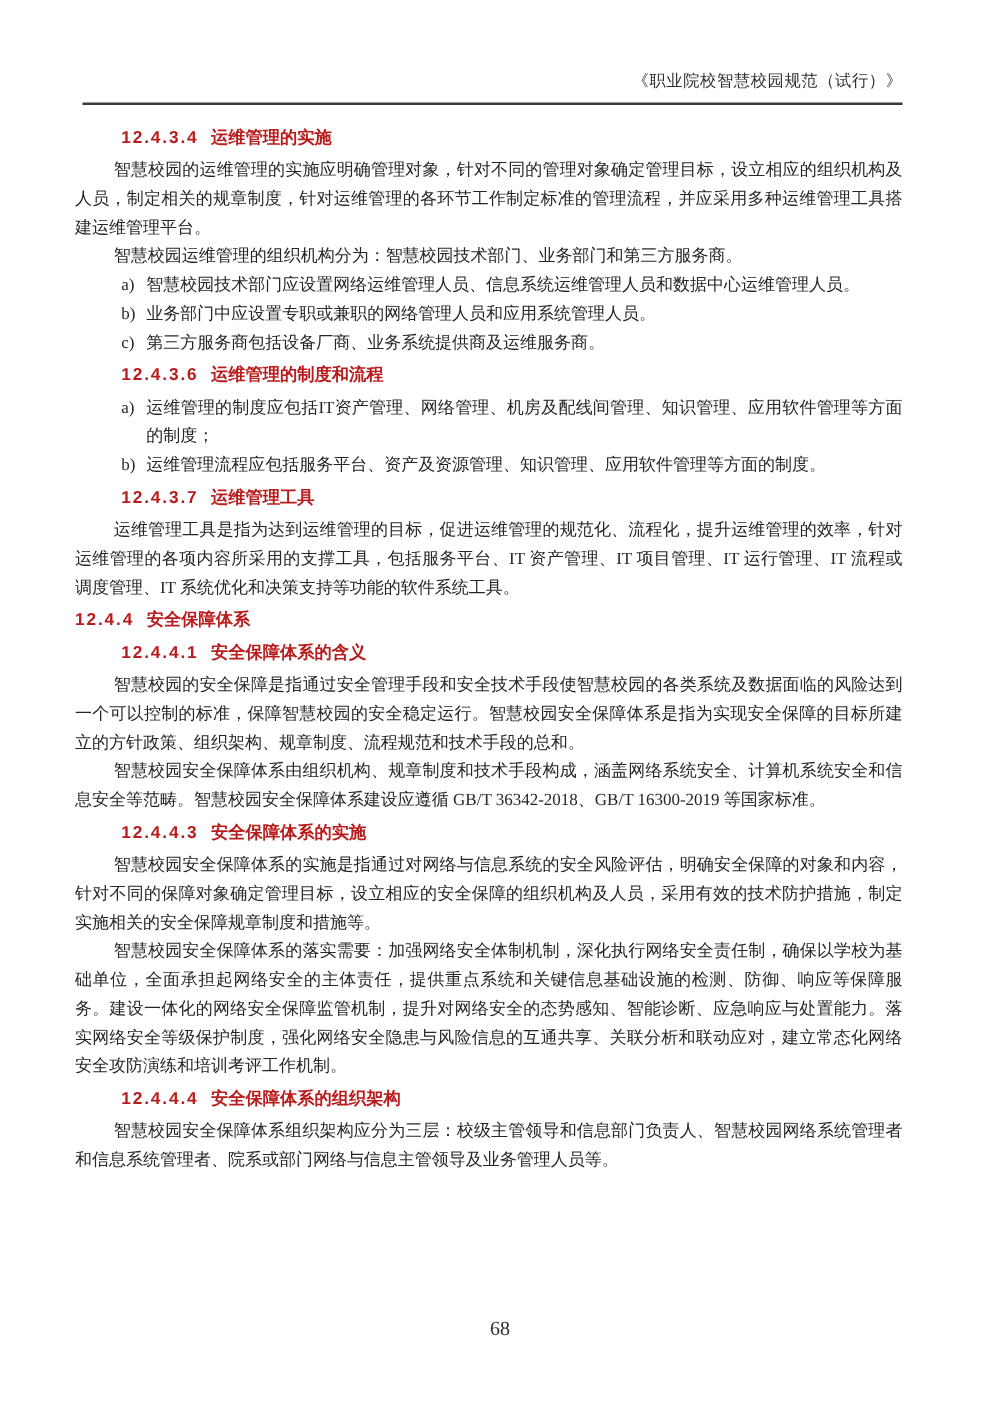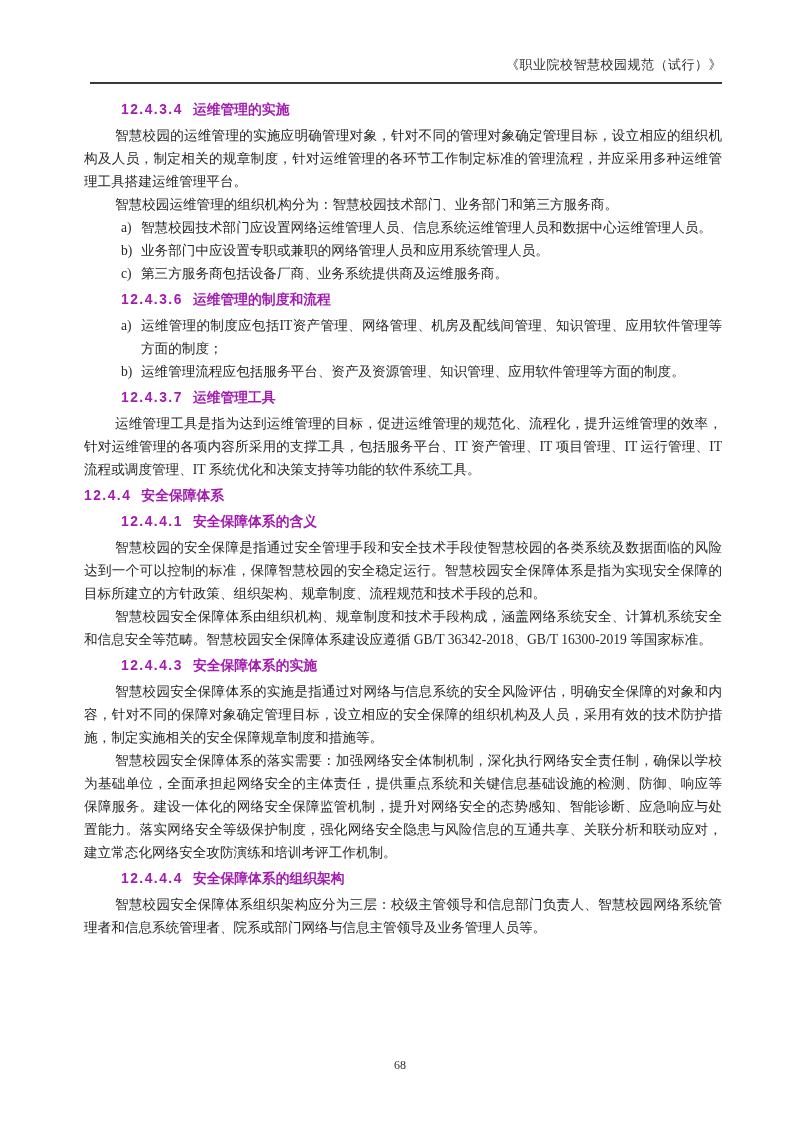--- a/index.html
+++ b/index.html
@@ -7,21 +7,21 @@
     padding: 0;
     background: #ffffff;
   }
   .page {
     position: relative;
     width: 800px;
     height: 1131px;
     margin: 0 auto;
     background: #ffffff;
     box-sizing: border-box;
-    padding: 56px 78px 0 84px;
+    padding: 56px 78px 0 60px;
     font-family: "Liberation Serif", "DejaVu Serif", serif;
     color: #262626;
     overflow: hidden;
   }
   .page-header {
     text-align: right;
     font-size: 13px;
     letter-spacing: 0.5px;
     color: #2f2f2f;
     line-height: 18px;
@@ -37,21 +37,21 @@
     line-height: 23px;
     text-align: justify;
   }
   .para {
     margin: 0;
     text-indent: 31px;
   }
   .heading {
     font-family: "Liberation Sans", "DejaVu Sans", sans-serif;
     font-weight: bold;
-    color: #a21caf;
+    color: #b91c1c;
     margin: 3px 0;
     font-size: 13.8px;
     text-align: left;
   }
   .heading.h4 { margin-left: 37px; }
   .heading.h3 { margin-left: 0; }
   .hnum {
     letter-spacing: 1.5px;
     margin-right: 10px;
   }
@@ -67,21 +67,21 @@
   .list-text {
     flex: 1 1 auto;
     text-align: justify;
   }
   .page-footer {
     position: absolute;
     bottom: 58px;
     left: 0;
     right: 0;
     text-align: center;
-    font-size: 12px;
+    font-size: 16px;
     color: #2f2f2f;
   }
 </style>
 </head>
 <body>
 
 <div class="page">
   <div class="page-header">
     <span>《职业院校智慧校园规范（试行）》</span>
   </div>

